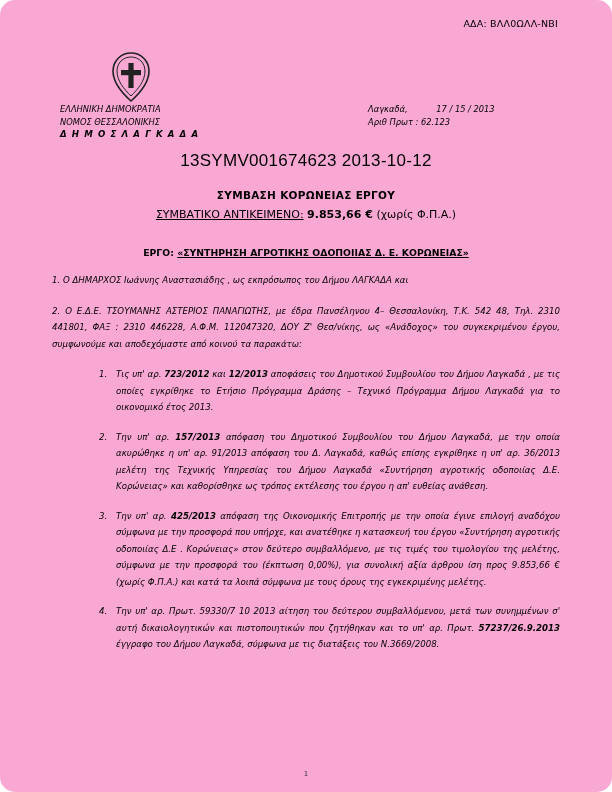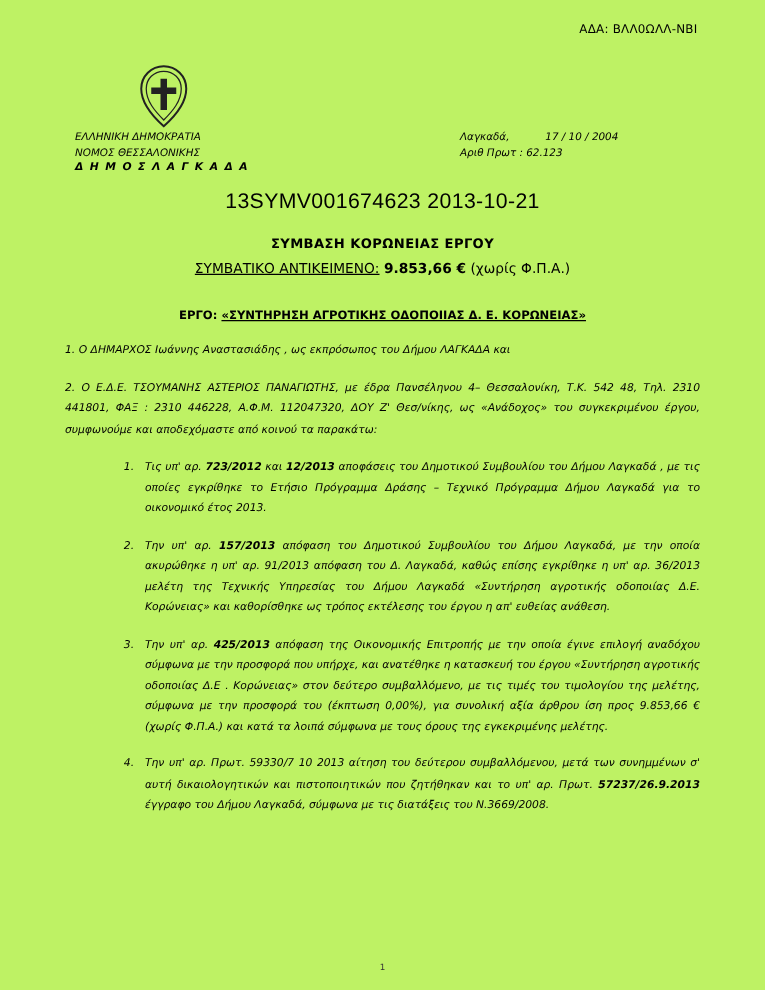--- a/index.html
+++ b/index.html
@@ -10,22 +10,23 @@
   body {
     font-family: "DejaVu Sans", sans-serif;
     color: #000000;
   }
   .page {
     position: relative;
     width: 612px;
     height: 792px;
     box-sizing: border-box;
     padding: 14px 52px 20px 52px;
-    background: #bef264;
+    background: #f9a8d4;
     overflow: hidden;
+    border-radius: 15px;
   }
   .ada-line {
     text-align: right;
     font-size: 9.5px;
     letter-spacing: 0.2px;
     margin-top: 4px;
     margin-right: 2px;
   }
   .header-block {
     position: relative;
@@ -147,30 +148,30 @@
 
     <div class="left-head">
       <div class="l1">ΕΛΛΗΝΙΚΗ ΔΗΜΟΚΡΑΤΙΑ</div>
       <div class="l2">ΝΟΜΟΣ ΘΕΣΣΑΛΟΝΙΚΗΣ</div>
       <div class="l3">Δ Η Μ Ο Σ   Λ Α Γ Κ Α Δ Α</div>
     </div>
 
     <div class="right-head">
       <div class="r1">
         <span>Λαγκαδά,</span>
-        <span class="dt">17 / 10 / 2004</span>
+        <span class="dt">17 / 15 / 2013</span>
       </div>
       <div class="r2">
         <span>Αριθ Πρωτ :</span>
         <span>62.123</span>
       </div>
     </div>
   </div>
 
-  <div class="bigcode">13SYMV001674623 2013-10-21</div>
+  <div class="bigcode">13SYMV001674623 2013-10-12</div>
 
   <div class="title1">ΣΥΜΒΑΣΗ ΚΟΡΩΝΕΙΑΣ ΕΡΓΟΥ</div>
 
   <div class="title2">
     <span class="u">ΣΥΜΒΑΤΙΚΟ ΑΝΤΙΚΕΙΜΕΝΟ:</span>
     <span class="amt">9.853,66 €</span>
     <span>(χωρίς Φ.Π.Α.)</span>
   </div>
 
   <div class="title3">

